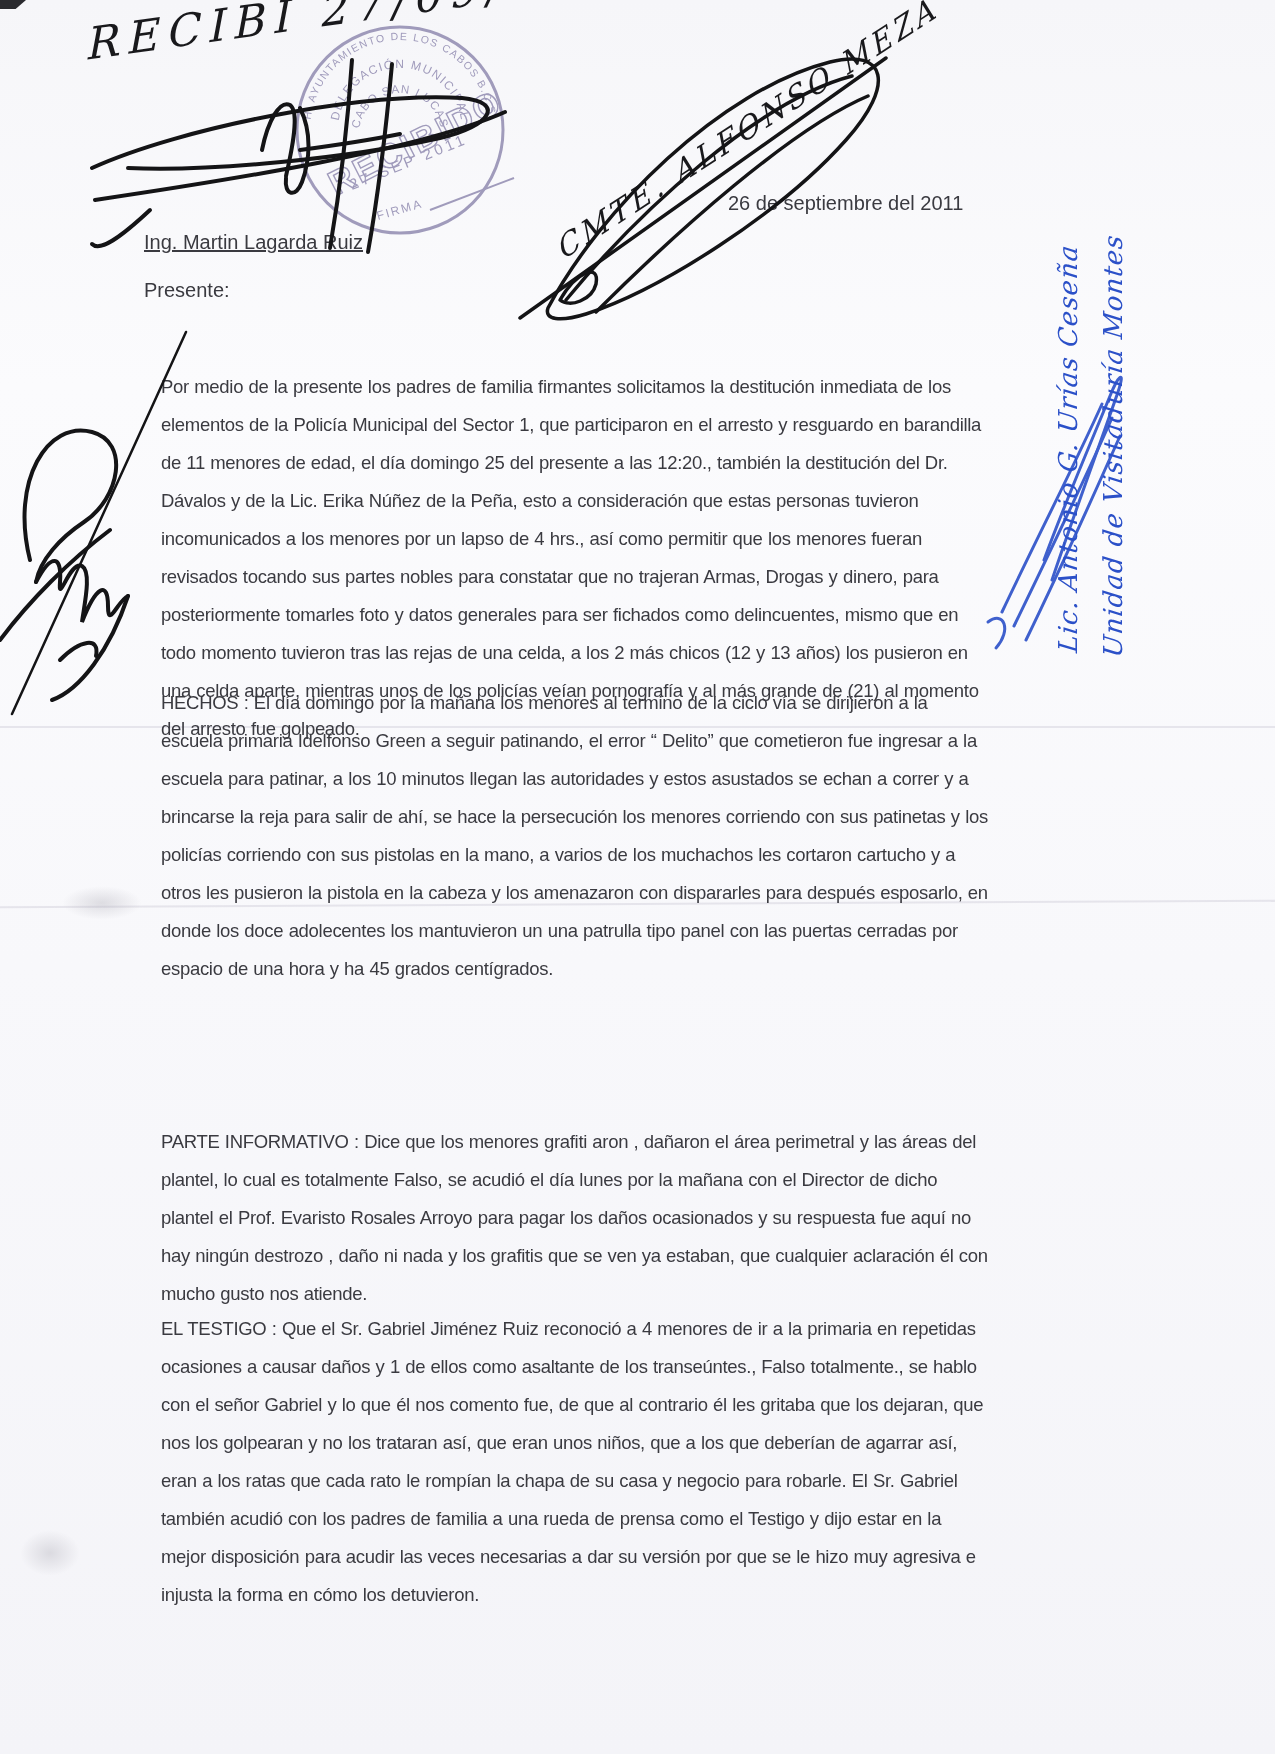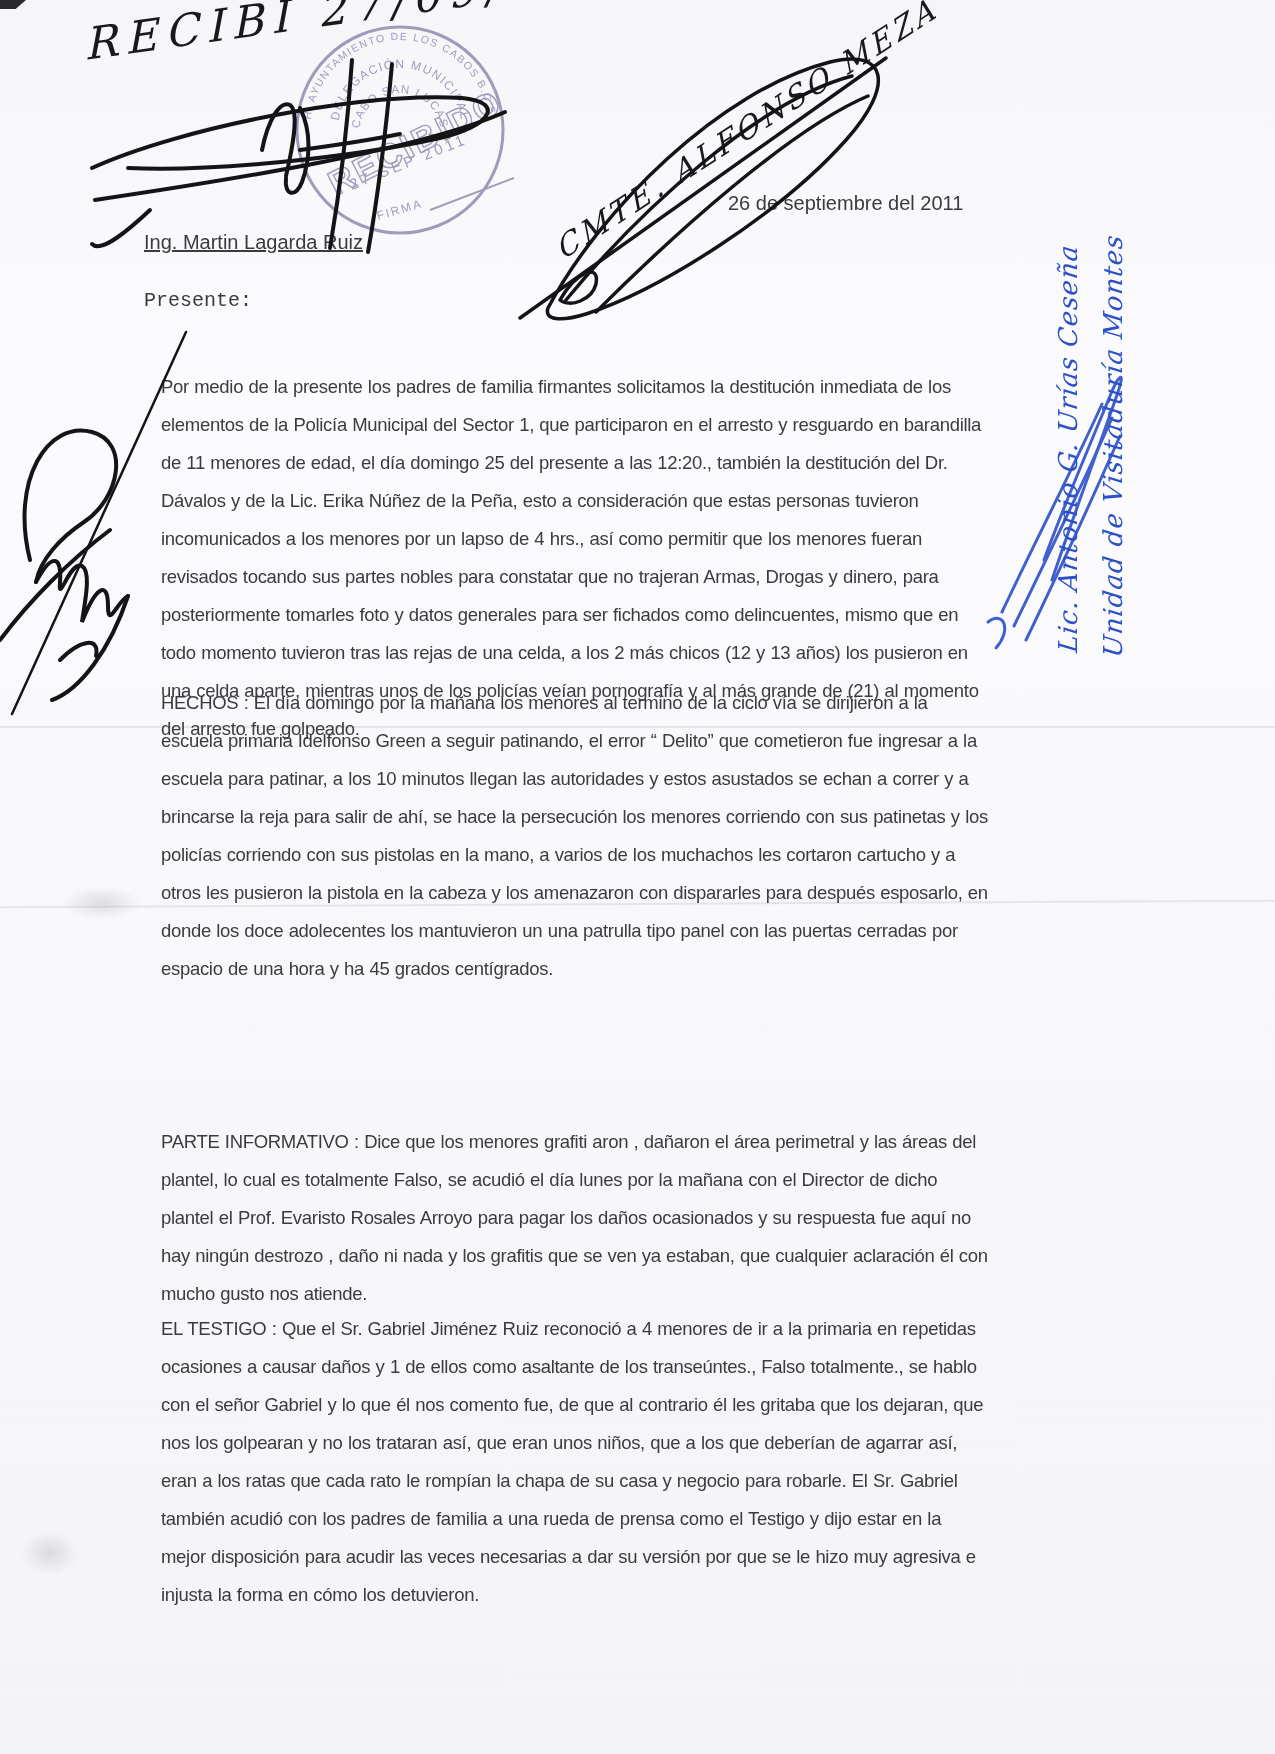--- a/index.html
+++ b/index.html
@@ -11,21 +11,21 @@
     overflow:hidden;
     font-family:"Liberation Sans",sans-serif;
     color:#38383d;
   }
   
   .typed{position:absolute;font-size:20px;color:#3a3a40;}
   .date-line{left:728px;top:192px;}
   .addr{left:144px;line-height:34px;}
   .addr-name{top:225px;text-decoration:underline;}
   .addr-title{top:250px;}
-  .addr-sal{top:284px;font-family:Liberation Mono, monospace;}
+  .addr-sal{top:273px;}
   .para{
     position:absolute;left:143px;width:830px;margin:18px;
     font-size:18.5px;letter-spacing:-0.3px;line-height:38px;
     color:#3a3a40;text-align:left;word-spacing:0.5px;
   }
   .p1{top:350px;}
   .p2{top:666px;}
   .p3{top:1105px;}
   .p4{top:1292px;}
   

